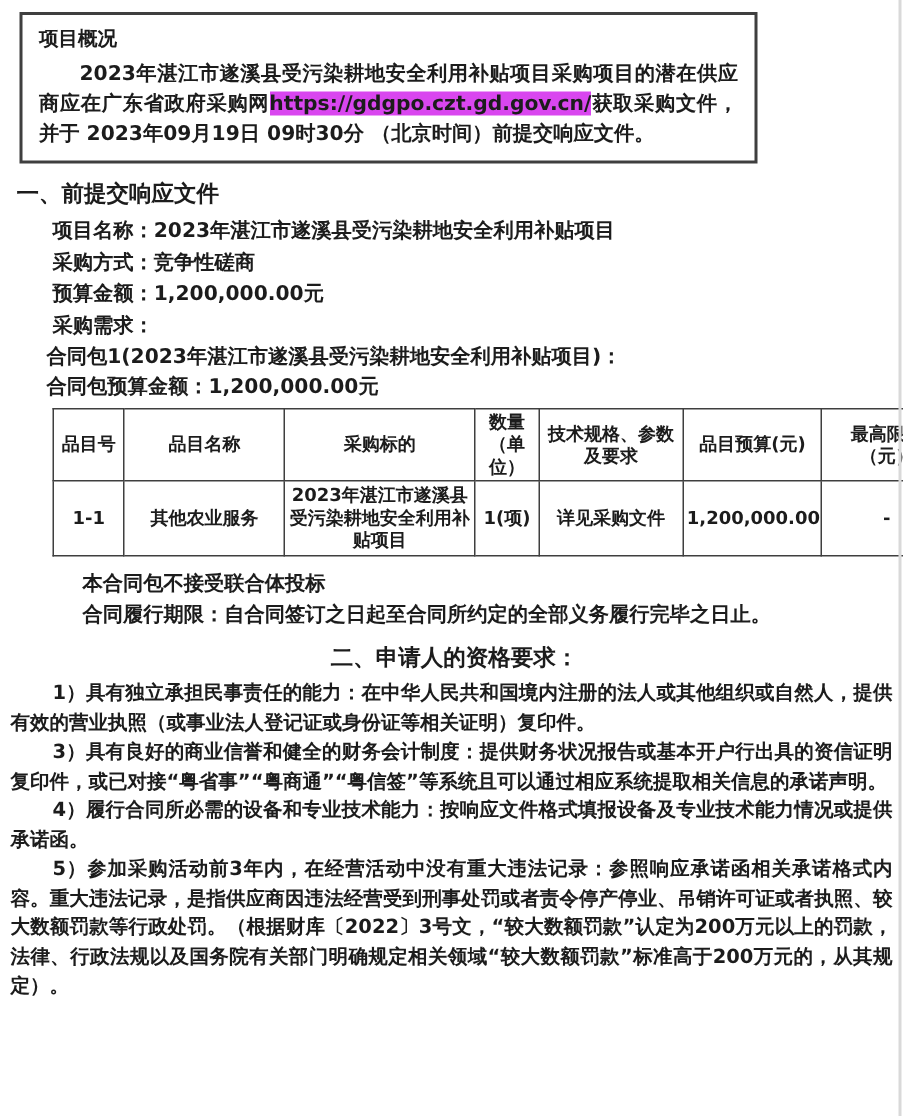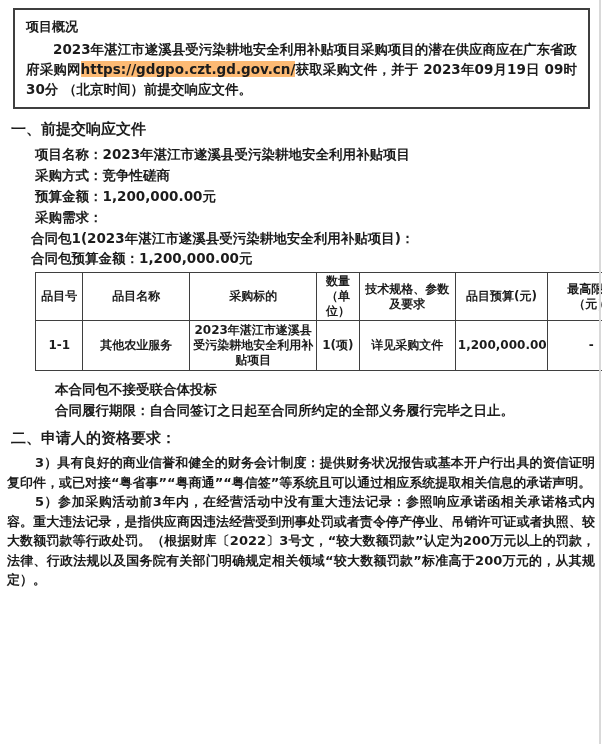--- a/index.html
+++ b/index.html
@@ -11,40 +11,40 @@
     font-family: "DejaVu Sans", sans-serif;
     font-weight: bold;
     overflow: hidden;
     position: relative;
   }
   .page { padding: 8px 7px 0 7px; }
 
   .overview-box {
     border: 2px solid #3f3f3f;
     margin-left: 6px;
-    width: 577px;
+    width: 492px;
     padding: 7px 11px 8px 11px;
   }
   .overview-title { font-size: 13px; line-height: 19px; }
   .overview-para {
     margin: 3px 0 0 0;
     font-size: 13.5px;
     line-height: 20px;
     text-indent: 2em;
     text-align: justify;
   }
-  .url-hl { background: #fdba74; }
+  .url-hl { background: #d946ef; }
 
   h1.section, h2.section {
     font-size: 15px;
     line-height: 21px;
     margin: 10px 0 0 4px;
     font-weight: bold;
   }
-  h2.section { margin-top: 7px; }
+  h2.section { margin-top: 7px; text-align: center; }
 
   .info { margin: 4px 0 0 28px; font-size: 13.5px; }
   .info > div { line-height: 21px; }
 
   .pkg { margin: 0 0 0 24px; font-size: 13.5px; }
   .pkg > div { line-height: 20px; }
 
   table.items {
     border-collapse: collapse;
     table-layout: fixed;
@@ -144,19 +144,21 @@
   </table>
 
   <div class="after-table">
     <div>本合同包不接受联合体投标</div>
     <div>合同履行期限：自合同签订之日起至合同所约定的全部义务履行完毕之日止。</div>
   </div>
 
   <h2 class="section">二、申请人的资格要求：</h2>
 
   <div class="reqs">
+    <p>1）具有独立承担民事责任的能力：在中华人民共和国境内注册的法人或其他组织或自然人，提供有效的营业执照（或事业法人登记证或身份证等相关证明）复印件。</p>
     <p>3）具有良好的商业信誉和健全的财务会计制度：提供财务状况报告或基本开户行出具的资信证明复印件，或已对接“粤省事”“粤商通”“粤信签”等系统且可以通过相应系统提取相关信息的承诺声明。</p>
+    <p>4）履行合同所必需的设备和专业技术能力：按响应文件格式填报设备及专业技术能力情况或提供承诺函。</p>
     <p>5）参加采购活动前3年内，在经营活动中没有重大违法记录：参照响应承诺函相关承诺格式内容。重大违法记录，是指供应商因违法经营受到刑事处罚或者责令停产停业、吊销许可证或者执照、较大数额罚款等行政处罚。（根据财库〔2022〕3号文，“较大数额罚款”认定为200万元以上的罚款，法律、行政法规以及国务院有关部门明确规定相关领域“较大数额罚款”标准高于200万元的，从其规定）。</p>
   </div>
 
 </div>
 
 <div class="right-edge"></div>
 
 </body></html>

